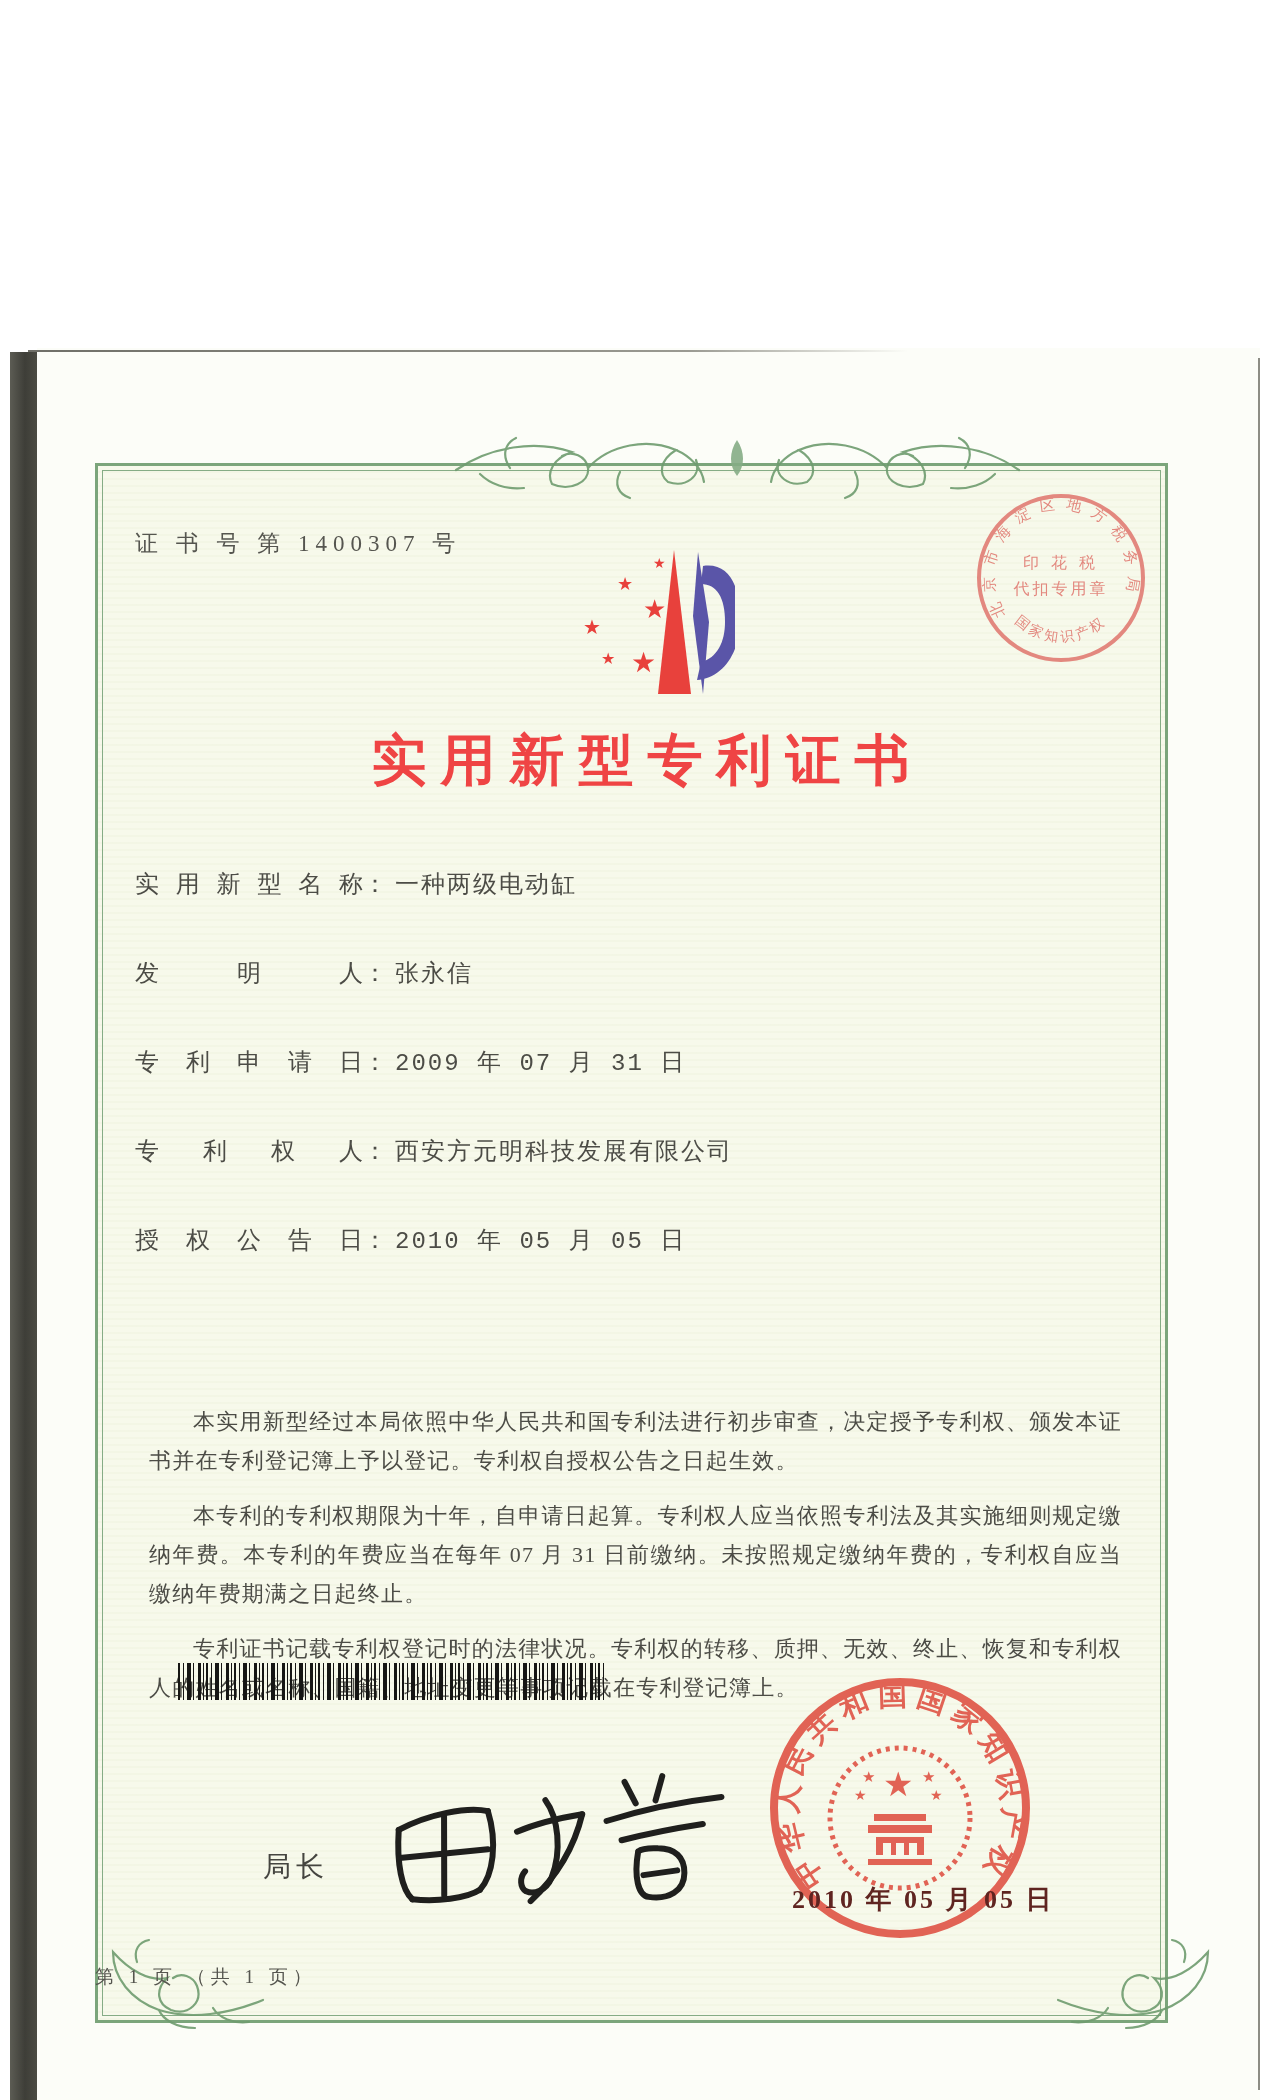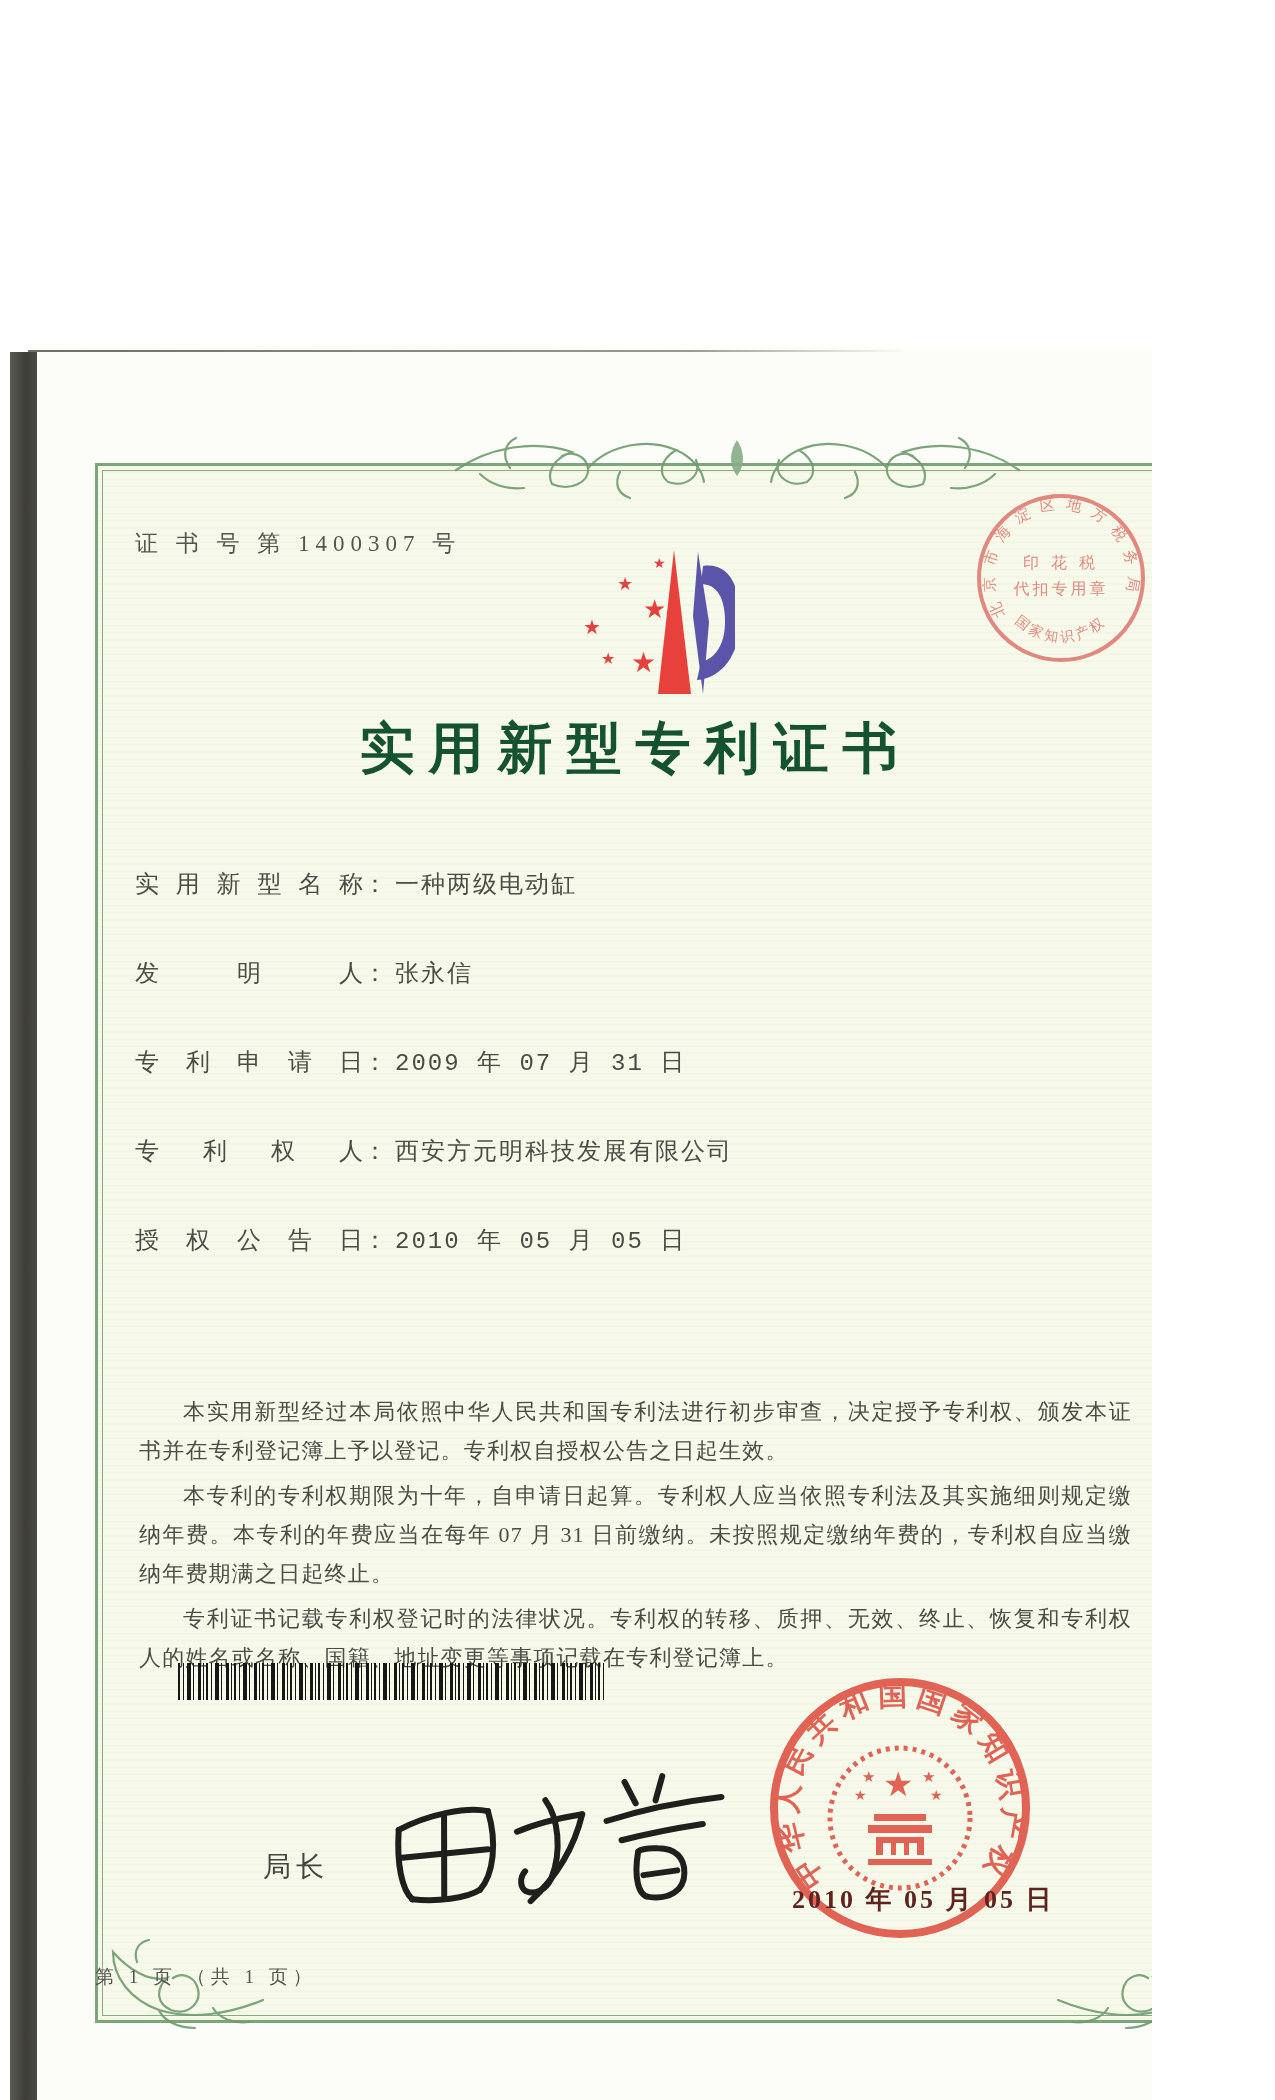--- a/index.html
+++ b/index.html
@@ -1,48 +1,48 @@
 <!DOCTYPE html>
 <html><head>
 <meta charset="utf-8">
 <style>
   html,body{margin:0;padding:0;background:#ffffff;}
-  .stage{position:relative;width:1152px;height:2100px;background:#ffffff;overflow:hidden;
+  .stage{position:relative;width:1275px;height:2100px;background:#ffffff;overflow:hidden;
          font-family:"Liberation Serif","DejaVu Serif",serif;}
   
   .spine{position:absolute;left:10px;top:352px;width:27px;height:1748px;
          background:linear-gradient(90deg,#5c5c54,#3e3e38 55%,#4b4b43);}
   
   .paper{position:absolute;left:37px;top:348px;width:1223px;height:1752px;background:#fcfdf8;}
   .paper-top-line{position:absolute;left:-9px;top:2px;width:880px;height:2px;
          background:linear-gradient(90deg,#6f6f68,#9a9a92 75%,rgba(160,160,150,0));}
   .paper-right-line{position:absolute;right:0;top:10px;width:2px;height:1732px;background:#8d8d85;}
   
   .frame{position:absolute;left:95px;top:463px;width:1073px;height:1560px;
          border:3px solid #7ba57b;box-sizing:border-box;
          background:#f7f9eb;
          background-image:repeating-linear-gradient(0deg,rgba(190,205,150,.07) 0 2px,rgba(255,255,255,0) 2px 7px);}
   .frame::after{content:"";position:absolute;left:4px;top:4px;right:4px;bottom:4px;
          border:1px solid #85ac85;pointer-events:none;}
   .ornament{position:absolute;pointer-events:none;}
   
   .cert-no{position:absolute;left:135px;top:528px;font-size:23px;letter-spacing:6px;color:#55554f;}
   
-  .title{position:absolute;left:95px;top:708px;width:1073px;margin:4px;text-align:center;
-         font-size:55px;font-weight:700;letter-spacing:14px;color:#14532d;}
+  .title{position:absolute;left:95px;top:708px;width:1073px;margin:16px;text-align:center;
+         font-size:55px;font-weight:700;letter-spacing:14px;color:#ef4444;}
   
   .fields{position:absolute;left:135px;top:868px;width:1005px;}
   .field-row{height:34px;margin-bottom:55px;font-size:24px;color:#4c4c46;white-space:nowrap;}
   .flabel{display:inline-block;width:228px;text-align:justify;text-align-last:justify;}
   .fcolon{display:inline-block;margin:0 2px 0 0;}
   .fvalue{letter-spacing:2px;font-family:Liberation Mono, monospace;}
   
   .paras{position:absolute;left:133px;top:1386px;width:1005px;font-size:22px;line-height:39px;
          color:#4c4c46;letter-spacing:1.2px;text-align:justify;}
-  .paras p{margin:6px;text-indent:2em;}
+  .paras p{margin:16px;text-indent:2em;}
   
   .barcode{position:absolute;left:178px;top:1663px;width:428px;height:37px;
      background:repeating-linear-gradient(90deg,
         #161614 0 2px,transparent 2px 5px,
         #161614 5px 6px,transparent 6px 9px,
         #161614 9px 13px,transparent 13px 15px,
         #161614 15px 16px,transparent 16px 20px,
         #161614 20px 23px,transparent 23px 25px,
         #161614 25px 26px,transparent 26px 28px);}
   

